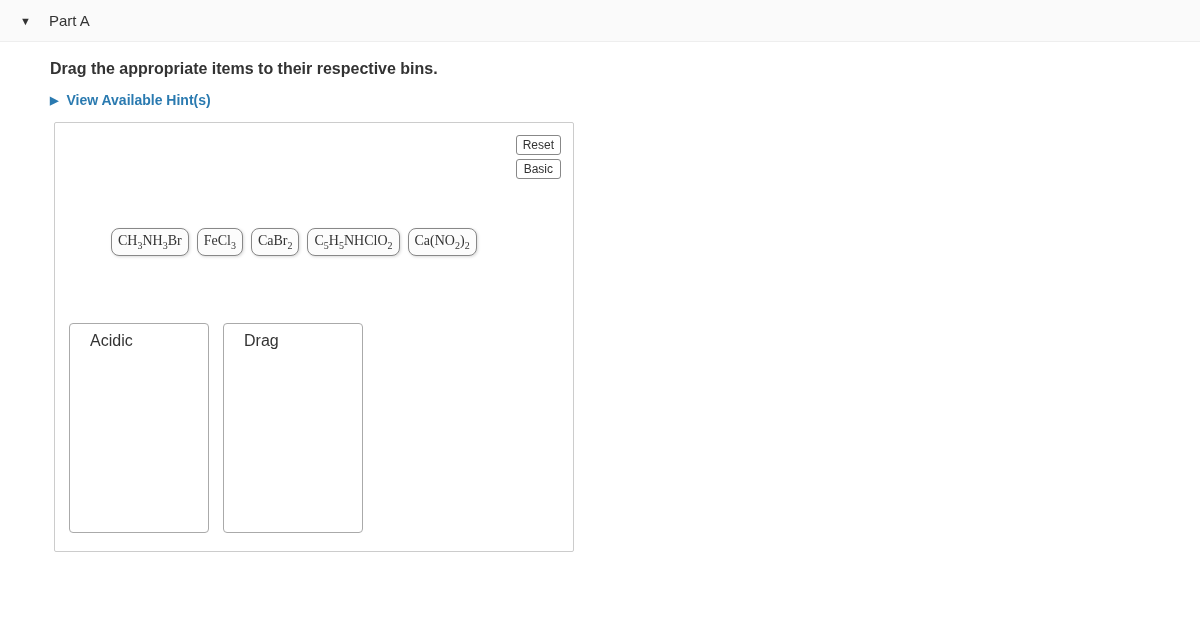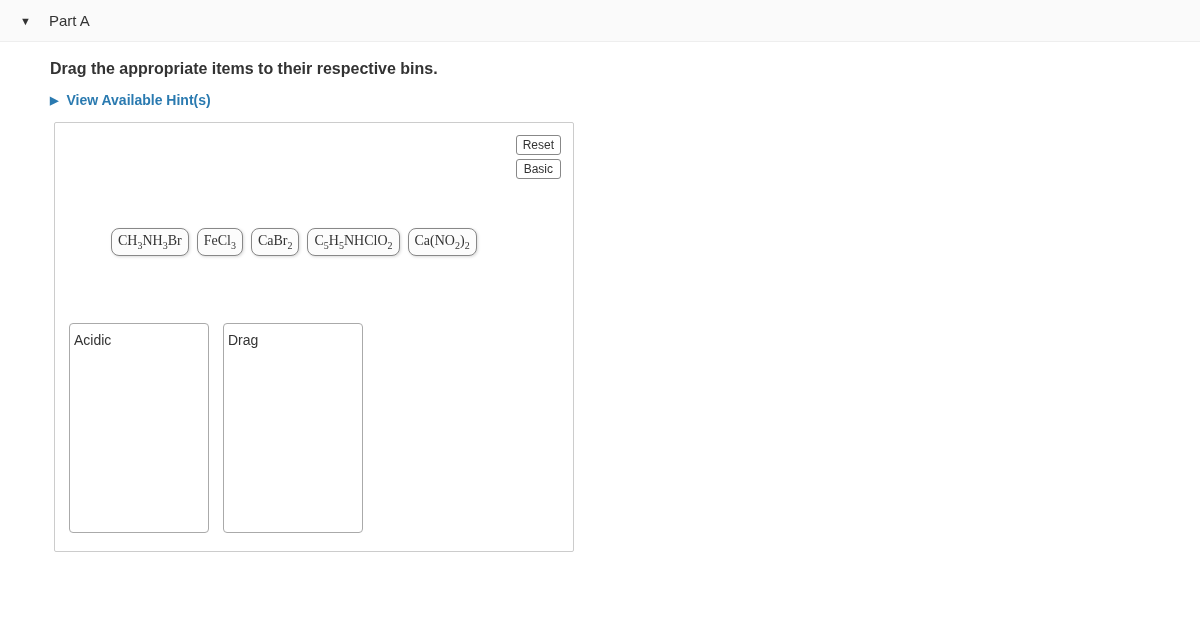--- a/index.html
+++ b/index.html
@@ -115,22 +115,22 @@
       top: 200px;
       left: 14px;
       display: flex;
       gap: 14px;
     }
     .bin {
       border: 1px solid #aaa;
       border-radius: 4px;
       width: 140px;
       height: 210px;
-      padding: 8px 4px;
-      font-size: 14px;
+      padding: 8px 20px;
+      font-size: 16px;
       color: #333;
       background: #fff;
     }
     .bin-label {
       font-family: Arial, sans-serif;
     }
   </style>
 </head>
 <body>
 

